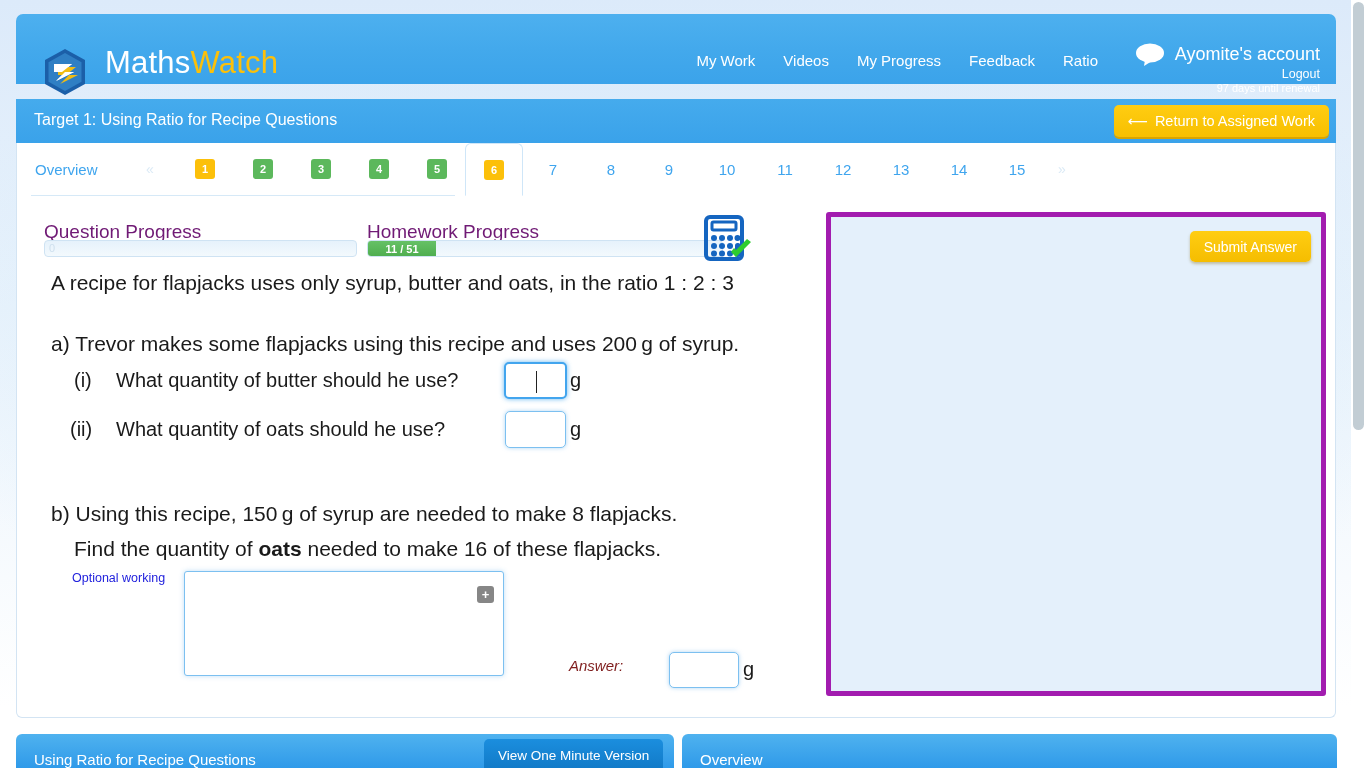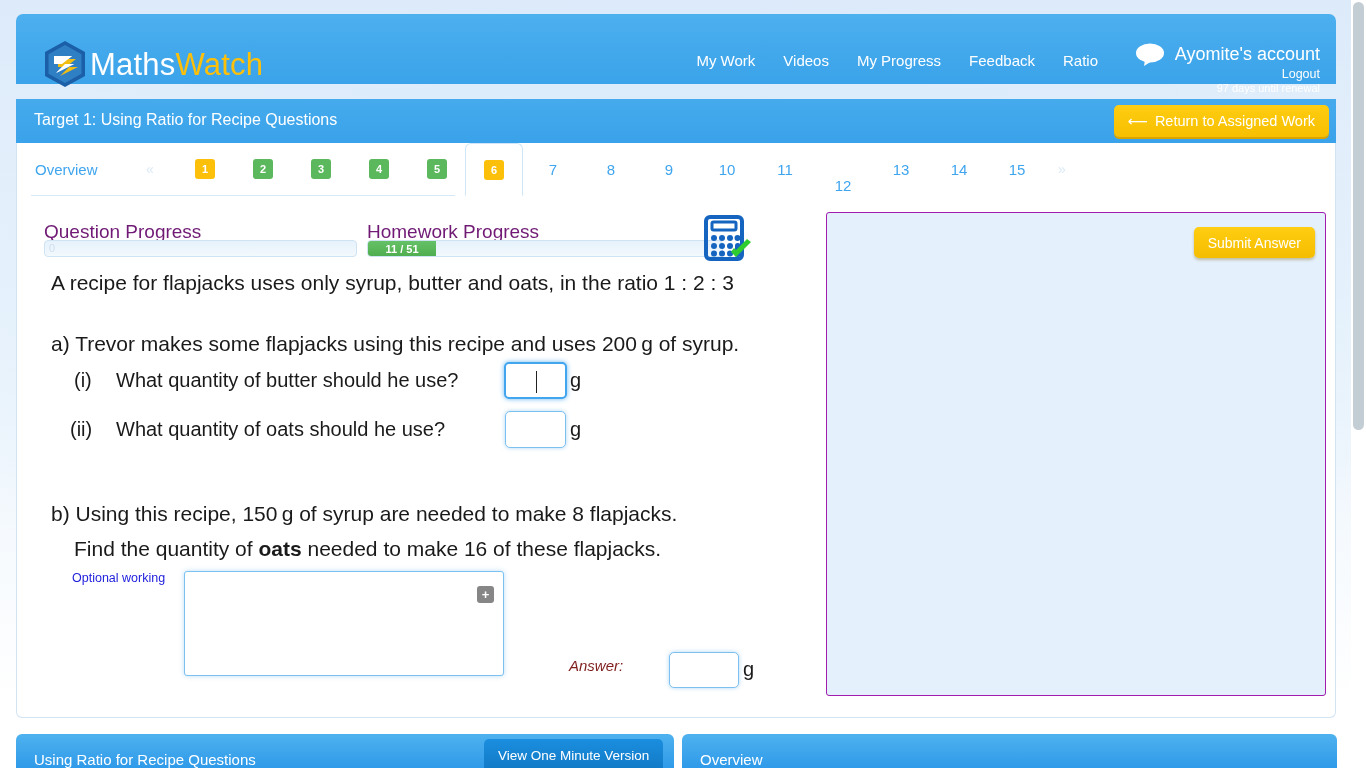--- a/index.html
+++ b/index.html
@@ -27,22 +27,22 @@
 
   
   .header {
     position: absolute;
     left: 16px; top: 14px;
     width: 1320px; height: 70px;
     background: linear-gradient(180deg, #4db0ef 0%, #43a9ec 50%, #3ba3ea 100%);
     border-radius: 7px 7px 0 0;
   }
   .logo-wrap {
-    position: absolute; left: 24px; top: 25px;
-    display: flex; align-items: center; gap: 0;
+    position: absolute; left: 24px; top: 33px;
+    display: flex; gap: 15px;
   }
   .logo-hex { width: 50px; height: 50px; display: block; }
   .logo-text {
     font-size: 31px; font-weight: 400; letter-spacing: 0.2px;
     line-height: 1;
   }
   .logo-text .maths { color: #ffffff; }
   .logo-text .watch { color: #fcc00a; }
 
   .topnav {
@@ -202,21 +202,21 @@
     position: absolute; left: 569px; top: 657px;
     font-size: 15px; font-style: italic; color: #7f1d1d;
     font-family: "Liberation Sans Narrow", "Liberation Sans", sans-serif;
   }
 
   
   .right-panel {
     position: absolute; left: 826px; top: 212px;
     width: 500px; height: 484px;
     background: #e4f0fb;
-    border: 1px solid #a21caf;
+    border: 5px solid #a21caf;
     border-radius: 3px;
   }
   .submit-btn {
     position: absolute; right: 10px; top: 14px;
     height: 31px; padding: 0 14px;
     background: linear-gradient(180deg, #ffcd12 0%, #f5bd00 100%);
     border: none; border-radius: 5px;
     color: #ffffff; font-size: 14px;
     font-family: "Liberation Sans", sans-serif;
     box-shadow: 0 2px 3px rgba(120,95,0,0.35);
@@ -336,21 +336,21 @@
       </div>
       <div class="tab active" style="left:448px; width:58px;">
         <span class="numbox yellow">6</span>
       </div>
 
       <div class="tab" style="left:516px; width:40px;">7</div>
       <div class="tab" style="left:574px; width:40px;">8</div>
       <div class="tab" style="left:632px; width:40px;">9</div>
       <div class="tab" style="left:688px; width:44px;">10</div>
       <div class="tab" style="left:746px; width:44px;">11</div>
-      <div class="tab" style="left:804px; width:44px;margin-top:16px;">12</div>
+      <div class="tab" style="left:804px; width:44px;">12</div>
       <div class="tab" style="left:862px; width:44px;">13</div>
       <div class="tab" style="left:920px; width:44px;">14</div>
       <div class="tab" style="left:978px; width:44px;">15</div>
       <div class="tab" style="left:1030px; width:30px;">
         <span class="chev">»</span>
       </div>
     </div>
   </div>
 
   <div class="prog-label" style="left:44px; top:221px;">Question Progress</div>

